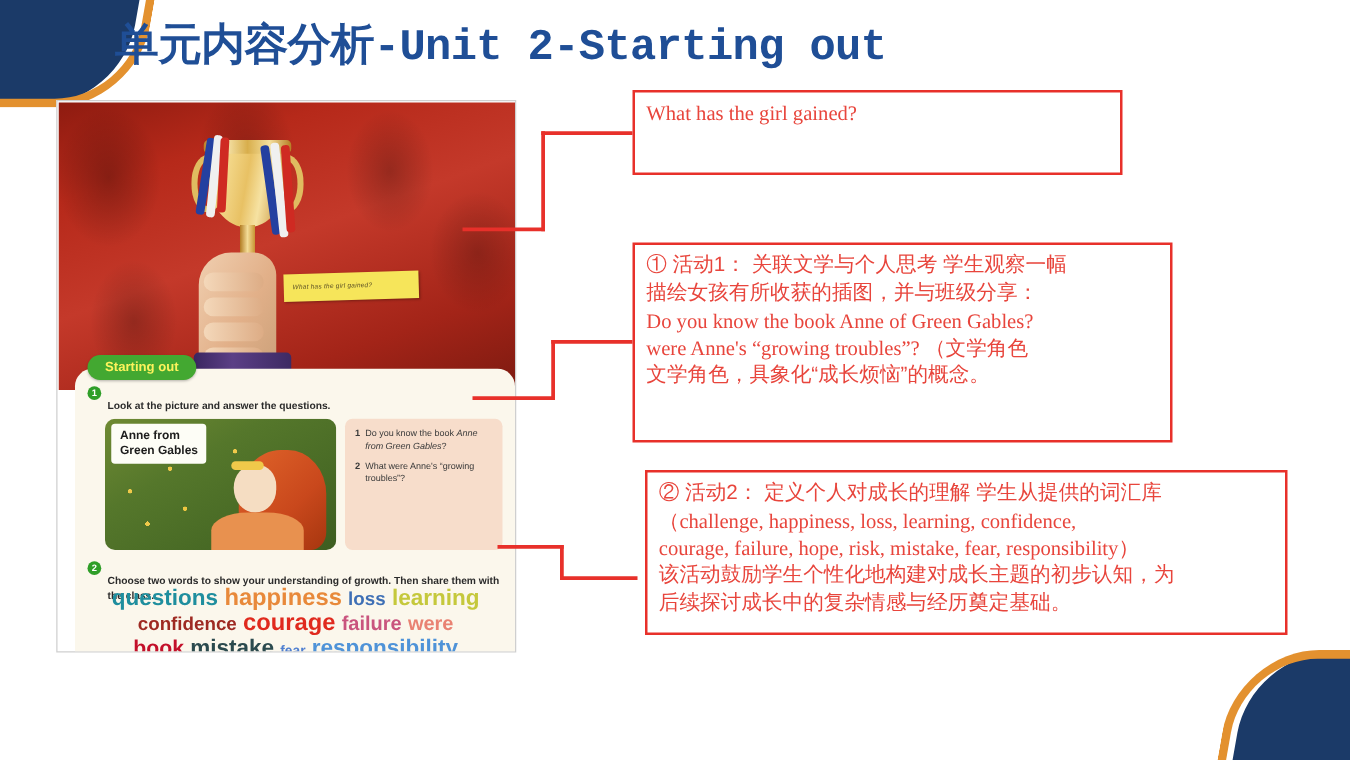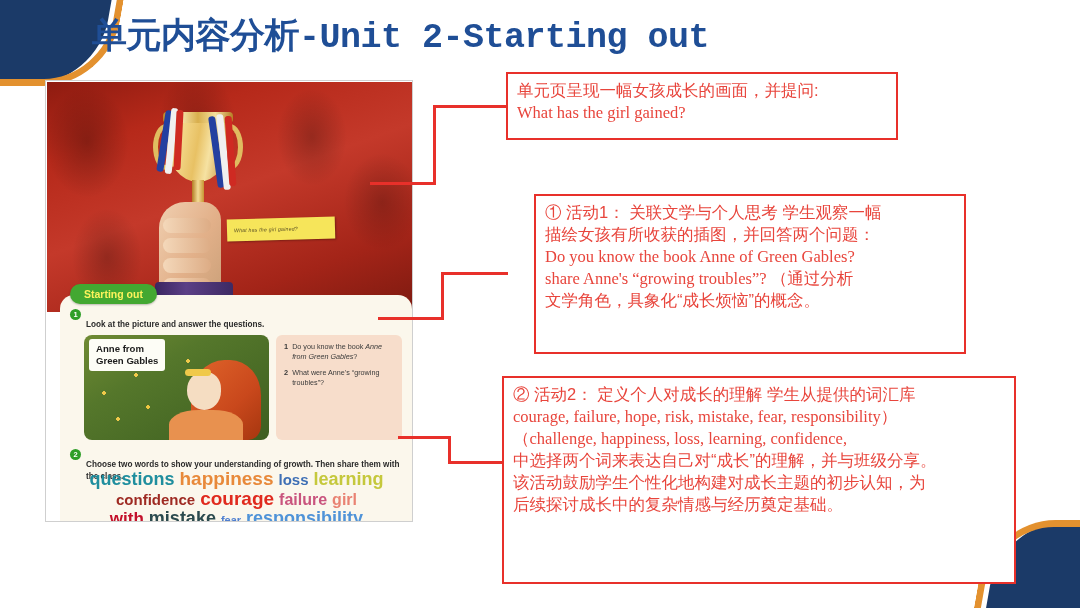--- a/index.html
+++ b/index.html
@@ -195,21 +195,21 @@
     background:#ffffff;
     color:#e8453c;
     box-sizing:border-box;
     padding:6px 9px;
     line-height:1.33;
   }
   .note-box .cn{font-family:"Liberation Sans", sans-serif;}
   .note-box .en{font-family:"Liberation Serif", serif;}
   #note-1{left:506px;top:72px;width:392px;height:68px;font-size:16.5px;}
   #note-2{left:506px;top:194px;width:432px;height:160px;font-size:16.5px;}
-  #note-3{left:502px;top:376px;width:514px;height:208px;font-size:16.5px;}
+  #note-3{left:516px;top:376px;width:514px;height:132px;font-size:16.5px;}
   
   .conn{position:absolute;background:transparent;}
   .conn i{position:absolute;background:#e8302a;display:block;}
   .h{height:3px;} .v{width:3px;}
 </style>
 </head>
 <body>
 
 <div id="corner-tl" style="background: rgb(27, 58, 104);"></div>
 <div id="corner-tl-stripe" style="border-right-color: rgb(227, 145, 47); border-bottom-color: rgb(227, 145, 47);"></div>
@@ -280,22 +280,22 @@
       </div>
     </div>
 
     <div class="q-row" style="position:absolute;top:152px;left:0;width:332px;">
       <div class="q-bullet">2</div>
       <div class="q-text">Choose two words to show your understanding of growth. Then share them with the class.</div>
     </div>
 
     <div id="word-cloud">
         <div class="wline"><span style="color: rgb(31, 142, 158); font-size: 18px; margin-right: 5px;">questions</span><span style="color: rgb(232, 137, 58); font-size: 19px; margin-right: 5px;">happiness</span><span style="color: rgb(62, 111, 181); font-size: 15px; margin-right: 5px; margin-top: 20px;">loss</span><span style="color: rgb(197, 200, 60); font-size: 18px; margin-right: 5px;">learning</span></div>
-        <div class="wline"><span style="color: rgb(158, 42, 34); font-size: 15px; margin-right: 5px;">confidence</span><span style="color: rgb(224, 42, 30); font-size: 19px; margin-right: 5px;">courage</span><span style="color: rgb(201, 84, 126); font-size: 16px; margin-right: 5px;">failure</span><span style="color: rgb(233, 130, 114); font-size: 16px; margin-right: 5px;">girl</span></div>
-        <div class="wline"><span style="color: rgb(195, 16, 42); font-size: 17px; margin-right: 5px;">with</span><span style="color: rgb(43, 74, 78); font-size: 18px; margin-right: 5px;">mistake</span><span style="color: rgb(79, 127, 208); font-size: 11px; margin-right: 5px;">fear</span><span style="color: rgb(79, 147, 216); font-size: 18px; margin-right: 5px;">responsibility</span></div>
+        <div class="wline"><span style="color: rgb(158, 42, 34); font-size: 15px; margin-right: 5px;">confidence</span><span style="color: rgb(224, 42, 30); font-size: 19px; margin-right: 5px;">courage</span><span style="color: rgb(201, 84, 126); font-size: 16px; margin-right: 5px;">failure</span><span style="color: rgb(233, 130, 114); font-size: 16px; margin-right: 5px;">were</span></div>
+        <div class="wline"><span style="color: rgb(195, 16, 42); font-size: 17px; margin-right: 5px;">book</span><span style="color: rgb(43, 74, 78); font-size: 18px; margin-right: 5px;">mistake</span><span style="color: rgb(79, 127, 208); font-size: 11px; margin-right: 5px;">fear</span><span style="color: rgb(79, 147, 216); font-size: 18px; margin-right: 5px;">responsibility</span></div>
       </div>
   </div>
 </div>
 
 <div class="conn">
   <i class="h" style="left: 370px; top: 182px; width: 66px; background: rgb(232, 48, 42);"></i>
   <i class="v" style="left: 433px; top: 105px; height: 80px; background: rgb(232, 48, 42);"></i>
   <i class="h" style="left: 433px; top: 105px; width: 75px; background: rgb(232, 48, 42);"></i>
 </div>
 <div class="conn">
@@ -303,32 +303,30 @@
   <i class="v" style="left: 441px; top: 272px; height: 48px; background: rgb(232, 48, 42);"></i>
   <i class="h" style="left: 441px; top: 272px; width: 67px; background: rgb(232, 48, 42);"></i>
 </div>
 <div class="conn">
   <i class="h" style="left: 398px; top: 436px; width: 53px; background: rgb(232, 48, 42);"></i>
   <i class="v" style="left: 448px; top: 436px; height: 28px; background: rgb(232, 48, 42);"></i>
   <i class="h" style="left: 448px; top: 461px; width: 62px; background: rgb(232, 48, 42);"></i>
 </div>
 
 <div class="note-box" id="note-1" style="border-color: rgb(232, 48, 42); color: rgb(232, 69, 60);">
-  <div class="cn">单元页呈现一幅女孩成长的画面，并提问:</div>
   <div class="en">What has the girl gained?</div>
 </div>
 
-<div class="note-box" id="note-2" style="border-color: rgb(232, 48, 42); color: rgb(232, 69, 60); margin-left: 28px;">
+<div class="note-box" id="note-2" style="border-color: rgb(232, 48, 42); color: rgb(232, 69, 60);">
   <div class="cn">① 活动1： 关联文学与个人思考 学生观察一幅</div>
-  <div class="cn">描绘女孩有所收获的插图，并回答两个问题：</div>
+  <div class="cn">描绘女孩有所收获的插图，并与班级分享：</div>
   <div class="en">Do you know the book Anne of Green Gables?</div>
-  <div class="en">share Anne's “growing troubles”? （通过分析</div>
+  <div class="en">were Anne's “growing troubles”? （文学角色</div>
   <div class="cn">文学角色，具象化“成长烦恼”的概念。</div>
 </div>
 
 <div class="note-box" id="note-3" style="border-color: rgb(232, 48, 42); color: rgb(232, 69, 60);">
   <div class="cn">② 活动2： 定义个人对成长的理解 学生从提供的词汇库</div>
+  <div class="en">（challenge, happiness, loss, learning, confidence,</div>
   <div class="en">courage, failure, hope, risk, mistake, fear, responsibility）</div>
-  <div class="en">（challenge, happiness, loss, learning, confidence,</div>
-  <div class="cn">中选择两个词来表达自己对“成长”的理解，并与班级分享。</div>
   <div class="cn">该活动鼓励学生个性化地构建对成长主题的初步认知，为</div>
   <div class="cn">后续探讨成长中的复杂情感与经历奠定基础。</div>
 </div>
 
 </body></html>

